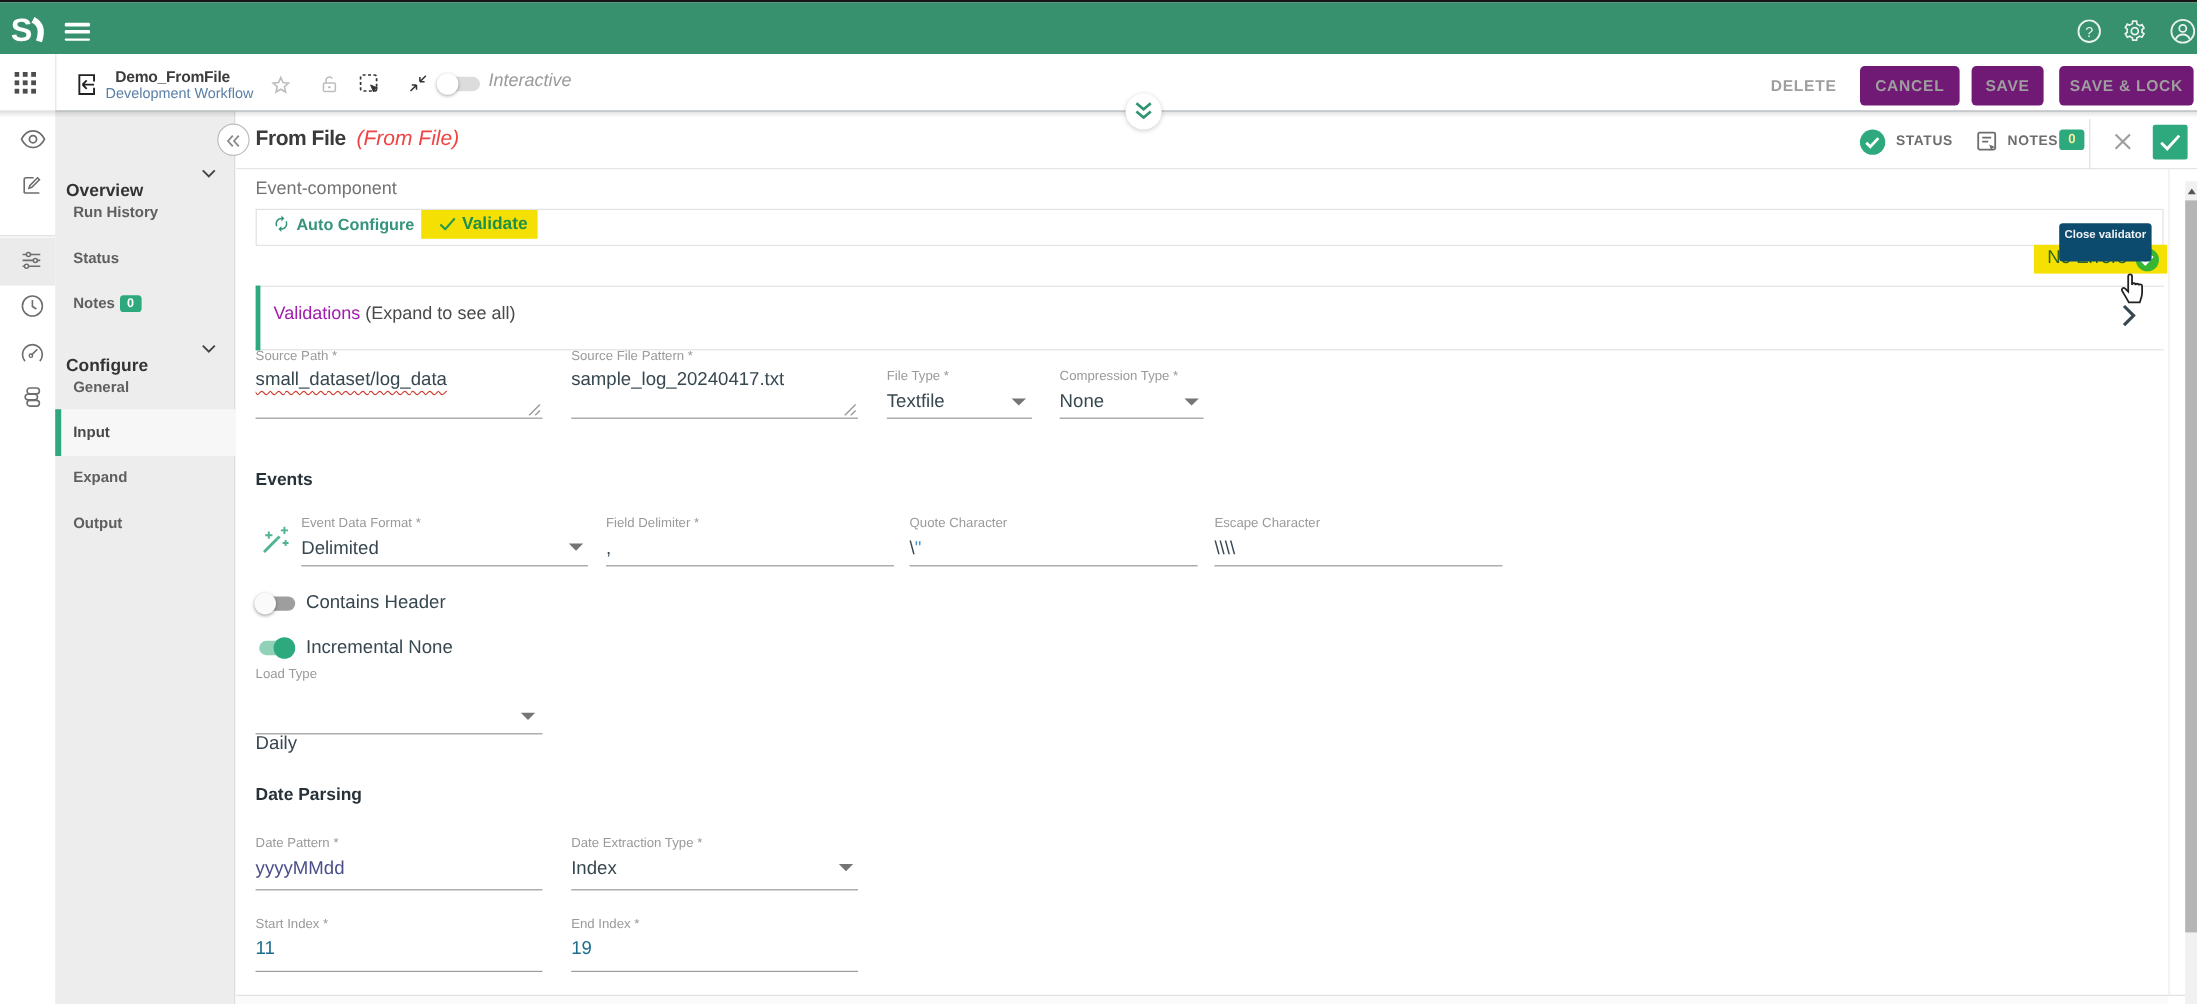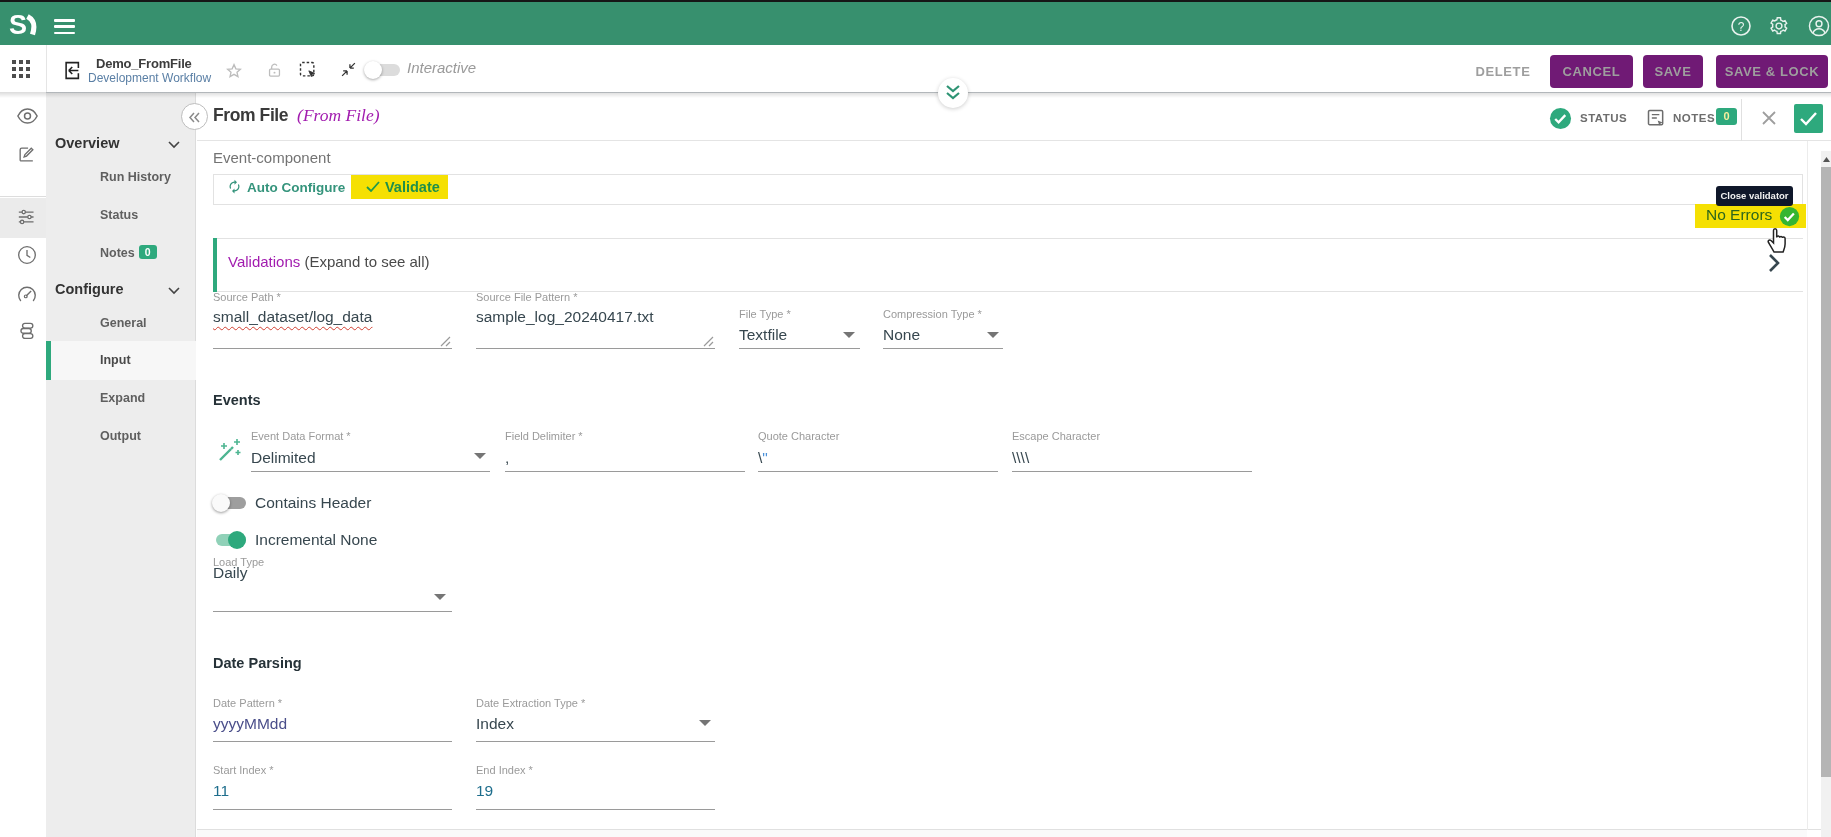--- a/index.html
+++ b/index.html
@@ -25,46 +25,46 @@
   #b-savelock { left:1716px; width:112px; }
   #interactive { left:407px; top:59px; z-index:6; font-size:15px; color:#9a9a9a;font-style:italic; }
 
   
   #rail { left:0; top:92px; width:46px; height:745px; background:#fff; }
   #rail .sep { position:absolute; left:0; top:104px; width:46px; height:1px; background:#ddd; }
   #rail .hl { position:absolute; left:0; top:106px; width:46px; height:40px; background:#ebebeb; }
 
   
   #panel { left:46px; top:92px; width:150px; height:745px; background:#ededed; border-right:1px solid #dcdcdc; }
-  .nav-h { position:absolute; left:9px; font-size:14.5px; font-weight:bold; color:#333; }
-  .nav-i { position:absolute; left:15px; font-size:12.5px; font-weight:bold; color:#5f5f5f;margin-left:39px; }
+  .nav-h { position:absolute; left:9px; font-size:14.5px; font-weight:bold; color:#333;margin-top:16px; }
+  .nav-i { position:absolute; left:15px; font-size:12.5px; font-weight:bold; color:#5f5f5f; }
   .nav-ch { position:absolute; left:122px; width:12px; height:12px; }
   #inp-row { position:absolute; left:0; top:249px; width:150px; height:39px; background:#f7f7f7; }
   #inp-bar { position:absolute; left:0; top:249px; width:5px; height:39px; background:#2EA97D; }
   .badge0 { display:inline-block; background:#2EA97D; color:#fff; font-size:10.5px; font-weight:bold; border-radius:3px; padding:1px 6px; margin-left:4px; position:relative; top:-1px; }
 
   
   #main { left:197px; top:92px; width:1634px; height:745px; background:#fff; }
   #hdr-border { left:197px; top:140px; width:1634px; height:1px; background:#e4e4e4; }
   #main-topline { left:46px; top:92px; width:1785px; height:1px; background:#cdd2d6; }
   .title { left:213px; top:105px; font-size:17.5px; font-weight:bold; color:#3a3a3a; letter-spacing:-0.4px; }
-  .title-sub { font-weight:normal; font-style:italic; color:#a21caf; letter-spacing:0;font-family:Liberation Serif, serif; }
+  .title-sub { font-weight:normal; font-style:italic; color:#ef4444; letter-spacing:0; }
   .hdr-lbl { font-size:11.5px; font-weight:bold; color:#6d6d6d; letter-spacing:0.5px; }
 
   
   #collapse-btn { left:181px; top:103px; width:27px; height:27px; border-radius:50%; background:#fff; border:1.5px solid #bdbdbd; z-index:6; }
 
   
   #evt-lbl { left:213px; top:149px; font-size:15px; color:#737373; }
   #tbx { left:213px; top:174px; width:1590px; height:31px; border:1px solid #e2e2e2; background:#fff; }
   .greenlink { color:#35947c; font-size:13.5px; font-weight:bold; }
   #valhl { left:351px; top:175px; width:97px; height:24px; background:#f5e003; }
   #noerr { left:1695px; top:204px; width:111px; height:24px; background:#f5e003; }
   #noerr-txt { left:1706px; top:206px; font-size:15.5px; color:#2c661c; }
-  #tooltip { left:1716px; top:186px; width:77px; height:20px; background:#0f172a; border-radius:3px; color:#f2f2f2; font-size:9.5px; font-weight:bold; text-align:center; line-height:20px; }
+  #tooltip { left:1716px; top:186px; width:77px; height:32px; background:#0c4a6e; border-radius:3px; color:#f2f2f2; font-size:9.5px; font-weight:bold; text-align:center; line-height:20px; }
 
   
   #valbox { left:213px; top:238px; width:1590px; height:54px; border-top:1px solid #e2e2e2; border-bottom:1px solid #e2e2e2; }
   #valbar { left:213px; top:238px; width:4px; height:54px; background:#2EA97D; }
   #val-txt { left:228px; top:253px; font-size:15px; }
   #val-txt .g1 { color:#a21caf; } #val-txt .g2 { color:#4a4a4a; }
 
   .flbl { font-size:11px; color:#9a9a9a; }
   .fval { font-size:15.5px; color:#37474f; }
   .uline { height:1px; background:#9a9a9a; }
@@ -345,21 +345,21 @@
 
   <div class="abs" style="left:216px; top:497px; width:30px; height:12px; background:#9e9e9e; border-radius:6px;"></div>
   <div class="abs" style="left:212px; top:494px; width:18px; height:18px; background:#fafafa; border-radius:50%; box-shadow:0 1px 3px rgba(0,0,0,0.4);"></div>
   <div class="abs fval" style="left:255px; top:494px;">Contains Header</div>
 
   <div class="abs" style="left:216px; top:534px; width:30px; height:12px; background:#90d1b8; border-radius:6px;"></div>
   <div class="abs" style="left:228px; top:531px; width:18px; height:18px; background:#2EA97D; border-radius:50%;"></div>
   <div class="abs fval" style="left:255px; top:531px;">Incremental None</div>
 
   <div class="abs flbl" style="left:213px; top:556px;">Load Type</div>
-  <div class="abs fval" style="left:213px; top:564px;">Daily</div>
+  <div class="abs fval" style="left:213px; top:611px;">Daily</div>
   <div class="abs arrow" style="left:434px; top:594px;"></div>
   <div class="abs uline" style="left:213px; top:611px; width:239px;"></div>
 
   <div class="abs sect" style="left:213px; top:655px;">Date Parsing</div>
   <div class="abs flbl" style="left:213px; top:697px;">Date Pattern *</div>
   <div class="abs fval" style="left:213px; top:715px; color:#4a4e8a;">yyyyMMdd</div>
   <div class="abs uline" style="left:213px; top:741px; width:239px;"></div>
 
   <div class="abs flbl" style="left:476px; top:697px;">Date Extraction Type *</div>
   <div class="abs fval" style="left:476px; top:715px;">Index</div>

